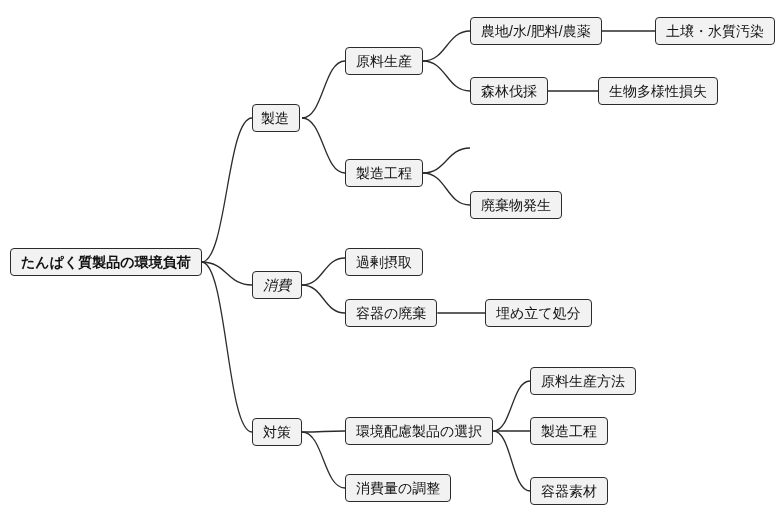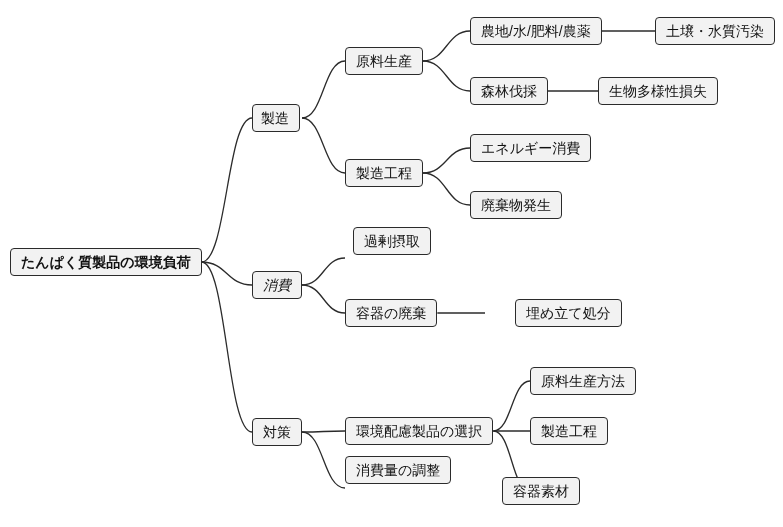--- a/index.html
+++ b/index.html
@@ -71,33 +71,32 @@
   <div class="node" id="node-nochi" style="left:470px;top:17px;">農地/水/肥料/農薬</div>
 
   <div class="node" id="node-dojo" style="left:655px;top:17px;">土壌・水質汚染</div>
 
   <div class="node" id="node-shinrin" style="left:470px;top:77px;">森林伐採</div>
 
   <div class="node" id="node-seibutsu" style="left:598px;top:77px;">生物多様性損失</div>
 
   <div class="node" id="node-kotei" style="left:345px;top:159px;">製造工程</div>
 
-  <div class="node" id="node-energy" style="left:470px;top:134px;">エネルギー消費</div>
 
   <div class="node" id="node-haiki" style="left:470px;top:191px;">廃棄物発生</div>
 
-  <div class="node" id="node-kajo" style="left:345px;top:227px;margin-left:8px;">過剰摂取</div>
+  <div class="node" id="node-kajo" style="left:345px;top:248px;">過剰摂取</div>
 
   <div class="node" id="node-yoki" style="left:345px;top:299px;">容器の廃棄</div>
 
-  <div class="node" id="node-umetate" style="left:485px;top:299px;margin-left:30px;">埋め立て処分</div>
+  <div class="node" id="node-umetate" style="left:485px;top:299px;">埋め立て処分</div>
 
   <div class="node" id="node-genryo-hoho" style="left:530px;top:367px;">原料生産方法</div>
 
   <div class="node" id="node-kankyo" style="left:345px;top:417px;">環境配慮製品の選択</div>
 
   <div class="node" id="node-kotei2" style="left:530px;top:417px;">製造工程</div>
 
-  <div class="node" id="node-sozai" style="left:502px;top:477px;">容器素材</div>
+  <div class="node" id="node-sozai" style="left:530px;top:477px;">容器素材</div>
 
-  <div class="node" id="node-chosei" style="left:345px;top:456px;">消費量の調整</div>
+  <div class="node" id="node-chosei" style="left:345px;top:474px;">消費量の調整</div>
 
 </div>
 
 </body></html>

